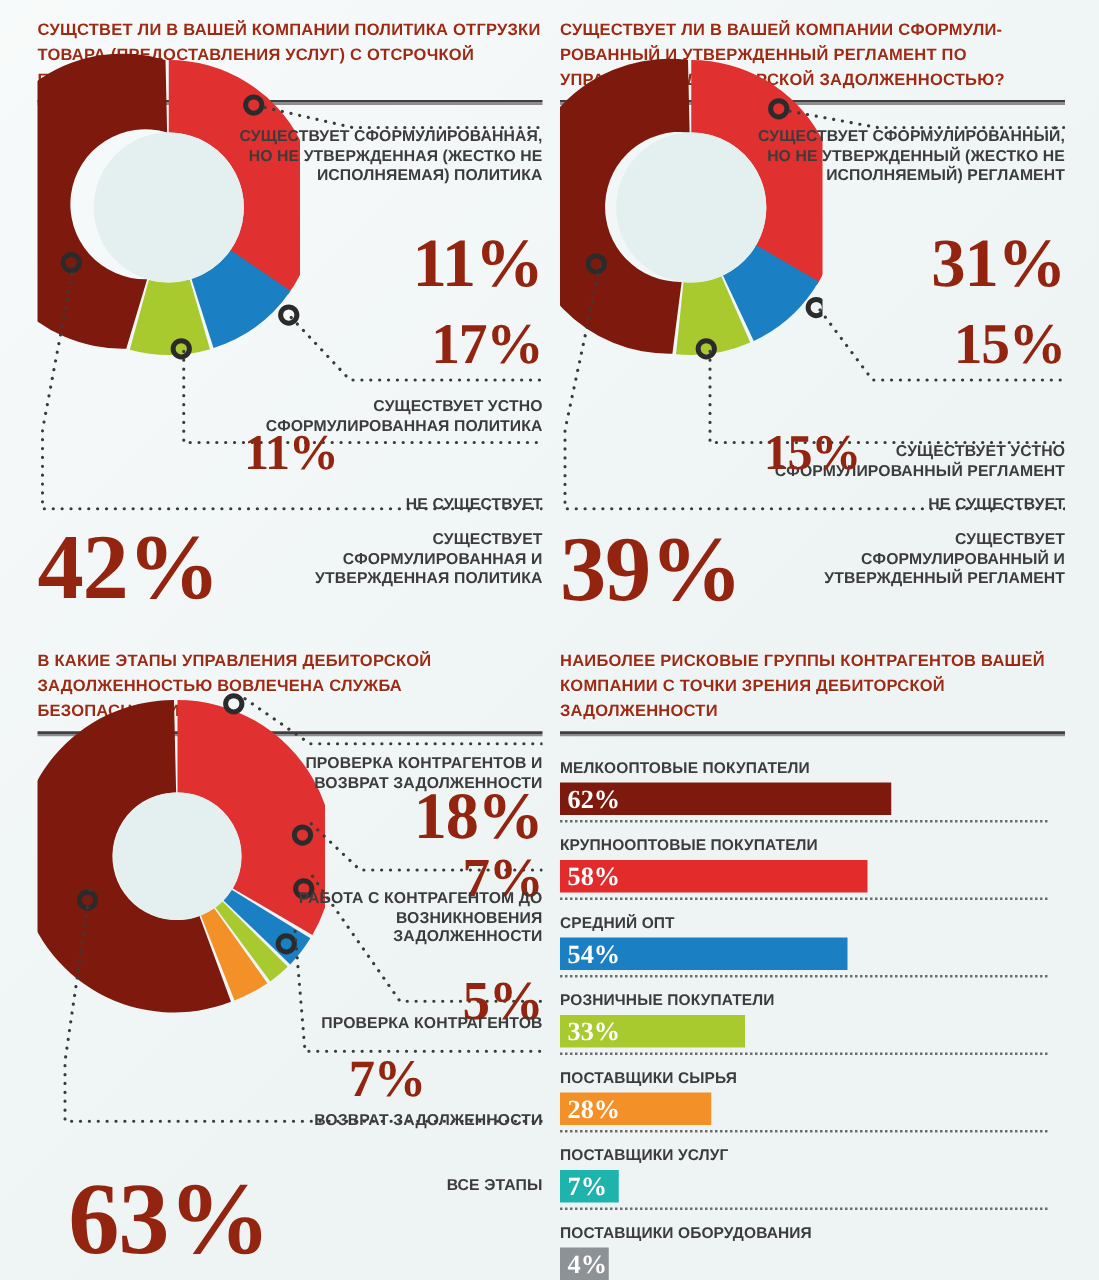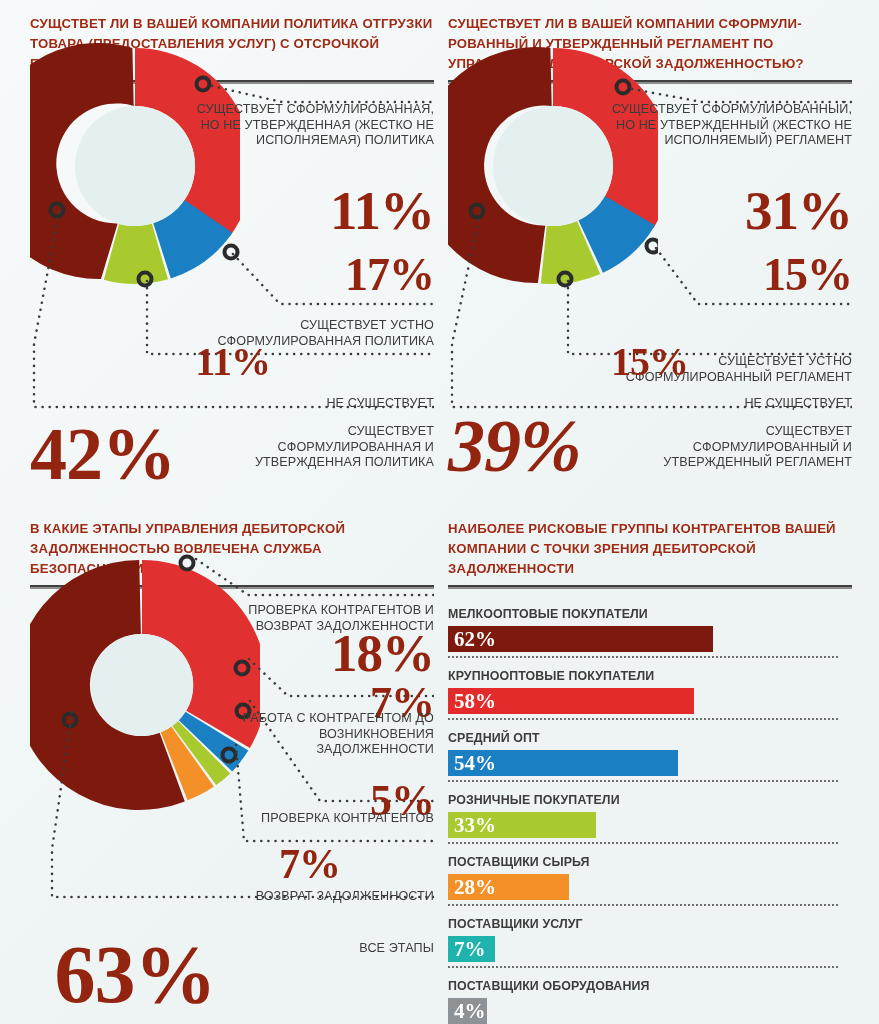--- a/index.html
+++ b/index.html
@@ -44,21 +44,21 @@
 
   
   .donut-wrap { position: absolute; }
   .donut { display:block; }
 
   
   .callout {
     position: absolute;
     color: #3c3c3c;
     font-size: 12.6px;
-    font-weight: normal;
+    font-weight: bold;
     line-height: 15.5px;
     text-transform: uppercase;
     text-align: right;
     letter-spacing: .1px;
   }
 
   .bignum {
     position: absolute;
     color: #93240f;
     font-family: "Liberation Serif", serif;
@@ -186,21 +186,21 @@
 
     <div class="callout" style="left:150px; top:88px; width:254px;">СУЩЕСТВУЕТ СФОРМУЛИРОВАННЫЙ, НО НЕ УТВЕРЖДЕННЫЙ (ЖЕСТКО НЕ ИСПОЛНЯЕМЫЙ) РЕГЛАМЕНТ</div>
     <div class="bignum" style="left:190px; top:172px; width:214px; font-size:55px;">31%</div>
 
     <div class="bignum" style="left:190px; top:240px; width:214px; font-size:46px;">15%</div>
     <div class="callout" style="left:150px; top:304px; width:254px;margin-top:36px;">СУЩЕСТВУЕТ УСТНО СФОРМУЛИРОВАННЫЙ РЕГЛАМЕНТ</div>
 
     <div class="bignum" style="left:120px; top:330px; width:120px; font-size:40px;">15%</div>
     <div class="callout" style="left:150px; top:382px; width:254px;">НЕ СУЩЕСТВУЕТ</div>
 
-    <div class="bignum" style="left:0px; top:398px; width:200px; font-size:74px; text-align:left;font-style:italic;">39%</div>
+    <div class="bignum" style="left:0px; top:408px; width:200px; font-size:74px; text-align:left;">39%</div>
     <div class="callout" style="left:190px; top:410px; width:214px;">СУЩЕСТВУЕТ СФОРМУЛИРОВАННЫЙ И УТВЕРЖДЕННЫЙ РЕГЛАМЕНТ</div>
   </div>
 
   <div class="panel q3">
     <div class="sec-title">В КАКИЕ ЭТАПЫ УПРАВЛЕНИЯ ДЕБИТОРСКОЙ ЗАДОЛЖЕННОСТЬЮ ВОВЛЕЧЕНА СЛУЖБА БЕЗОПАСНОСТИ?</div>
     <div class="title-rule"></div>
 
     <div class="donut-wrap" style="left:0px; top:14px;">
       <svg class="donut" width="230" height="300" viewBox="0 0 230 300">
         <g transform="translate(112,152)">

